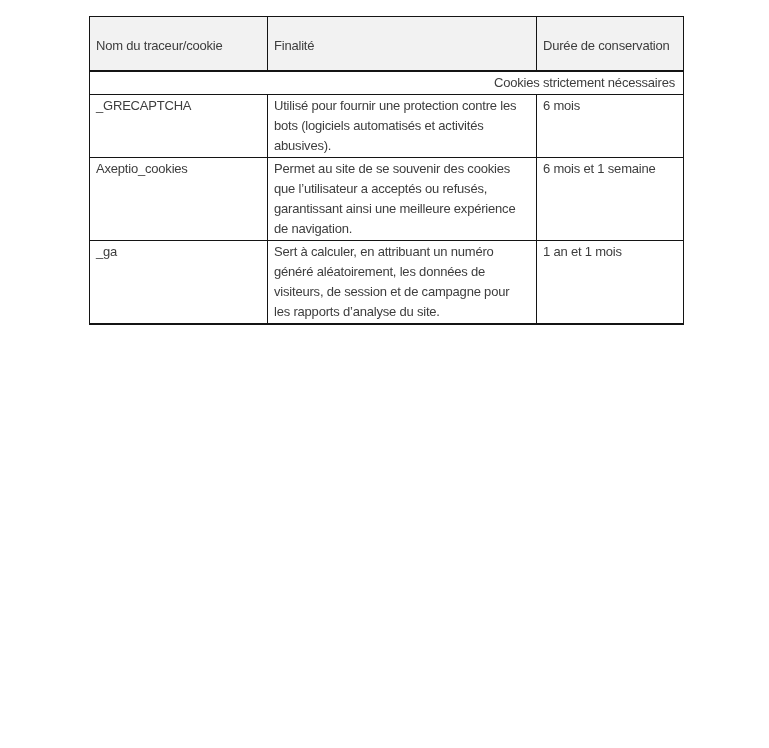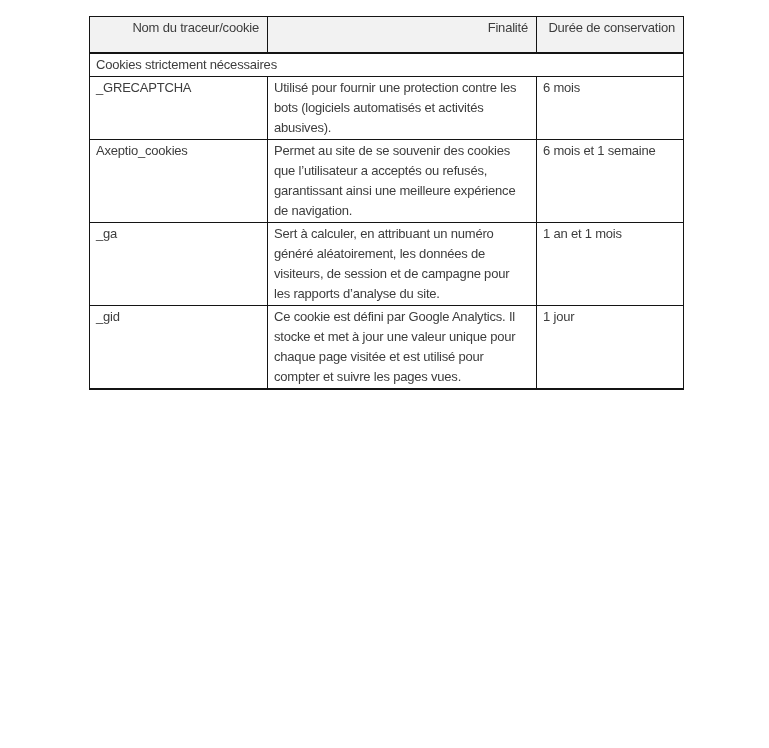--- a/index.html
+++ b/index.html
@@ -34,27 +34,27 @@
   col.c2 { width: 269px; }
   col.c3 { width: 147px; }
   th, td {
     border: 1px solid #141414;
     vertical-align: top;
     padding: 1px 8px 1px 6px;
     font-weight: normal;
   }
   thead th {
     background: #f2f2f2;
-    text-align: right;
+    text-align: left;
     border-bottom-width: 2px;
-    padding-top: 1px;
+    padding-top: 19px;
     padding-bottom: 14px;
   }
   tr.section-row td {
-    text-align: left;
+    text-align: right;
     border-top-width: 1px;
     border-bottom-width: 1px;
   }
   td.name-cell {
     white-space: nowrap;
     overflow: hidden;
     margin-top: 40px;
   }
   td.duration-cell { }
 </style>
@@ -87,20 +87,15 @@
       <tr>
         <td class="name-cell">Axeptio_cookies</td>
         <td class="purpose-cell">Permet au site de se souvenir des cookies que l’utilisateur a acceptés ou refusés, garantissant ainsi une meilleure expérience de navigation.</td>
         <td class="duration-cell">6 mois et 1 semaine</td>
       </tr>
       <tr>
         <td class="name-cell">_ga</td>
         <td class="purpose-cell">Sert à calculer, en attribuant un numéro généré aléatoirement, les données de visiteurs, de session et de campagne pour les rapports d’analyse du site.</td>
         <td class="duration-cell">1 an et 1 mois</td>
       </tr>
-      <tr>
-        <td class="name-cell">_gid</td>
-        <td class="purpose-cell">Ce cookie est défini par Google Analytics. Il stocke et met à jour une valeur unique pour chaque page visitée et est utilisé pour compter et suivre les pages vues.</td>
-        <td class="duration-cell">1 jour</td>
-      </tr>
     </tbody>
   </table>
 </div>
 
 </body></html>

